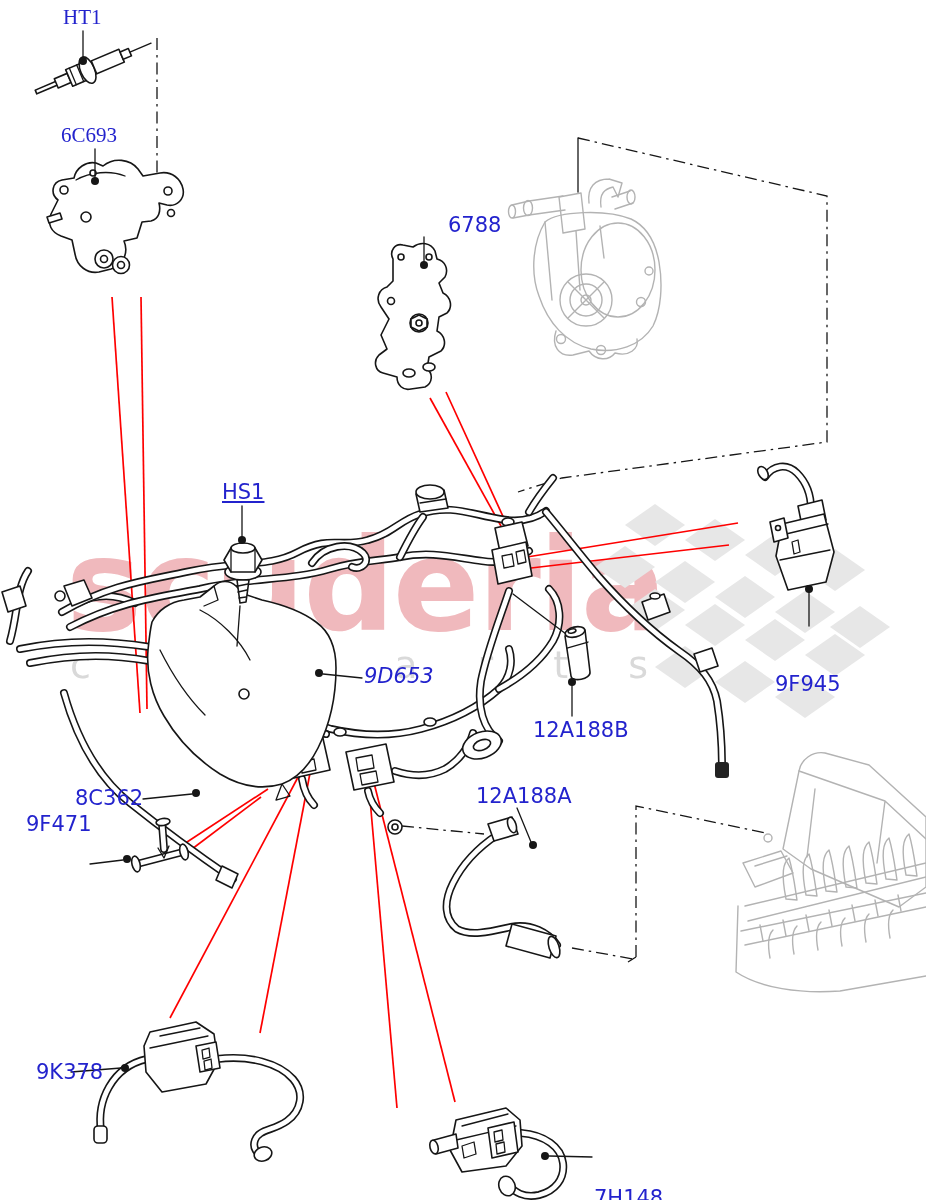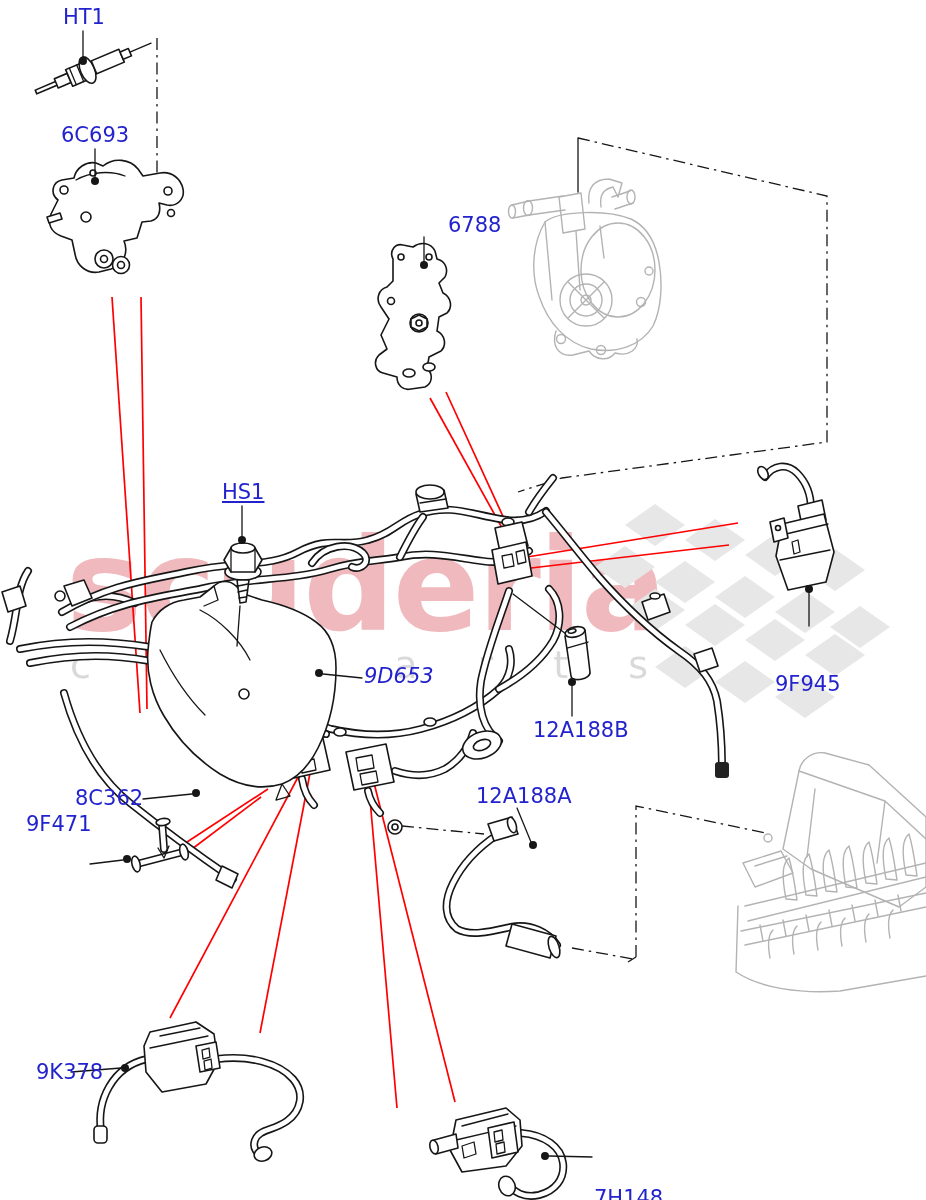--- a/index.html
+++ b/index.html
@@ -357,22 +357,22 @@
         <circle class="dot" cx="127" cy="859" r="4"></circle>
     <path class="thin" d="M71,1072 L121,1068"></path>
         <circle class="dot" cx="125" cy="1068" r="4"></circle>
     <circle class="dot" cx="545" cy="1156" r="4"></circle>
         <path class="thin" d="M549,1156 L592,1157"></path>
     <circle class="dot" cx="809" cy="589" r="4"></circle>
         <path class="thin" d="M809,592 L809,626"></path>
   </g>
 </svg>
 
-<div class="part-label" style="left:63px;top:5px;">HT1</div>
-<div class="part-label" style="left:61px;top:123px;">6C693</div>
+<div class="part-label" style="left:63px;top:5px;font-family:Liberation Serif, serif;">HT1</div>
+<div class="part-label" style="left:61px;top:123px;font-family:Liberation Serif, serif;">6C693</div>
 <div class="part-label" style="left:400px;top:213px;margin-left:48px;">6788</div>
 <div class="part-label" style="left:222px;top:480px;text-decoration:underline;">HS1</div>
 <div class="part-label" style="left:364px;top:664px;font-style:italic;">9D653</div>
 <div class="part-label" style="left:533px;top:718px;">12A188B</div>
 <div class="part-label" style="left:476px;top:784px;">12A188A</div>
 <div class="part-label" style="left:75px;top:786px;">8C362</div>
 <div class="part-label" style="left:26px;top:812px;">9F471</div>
 <div class="part-label" style="left:3px;top:1060px;margin-left:33px;">9K378</div>
 <div class="part-label" style="left:594px;top:1146px;margin-top:40px;">7H148</div>
 <div class="part-label" style="left:775px;top:628px;margin-top:44px;">9F945</div>

